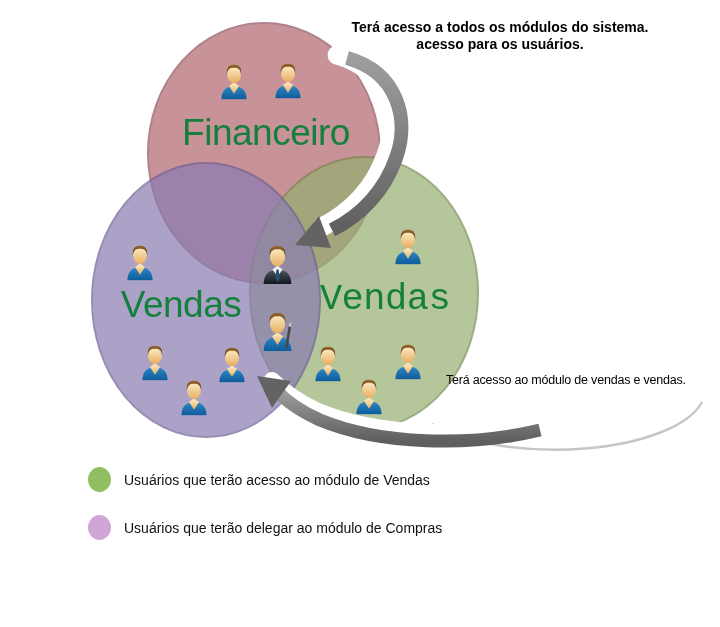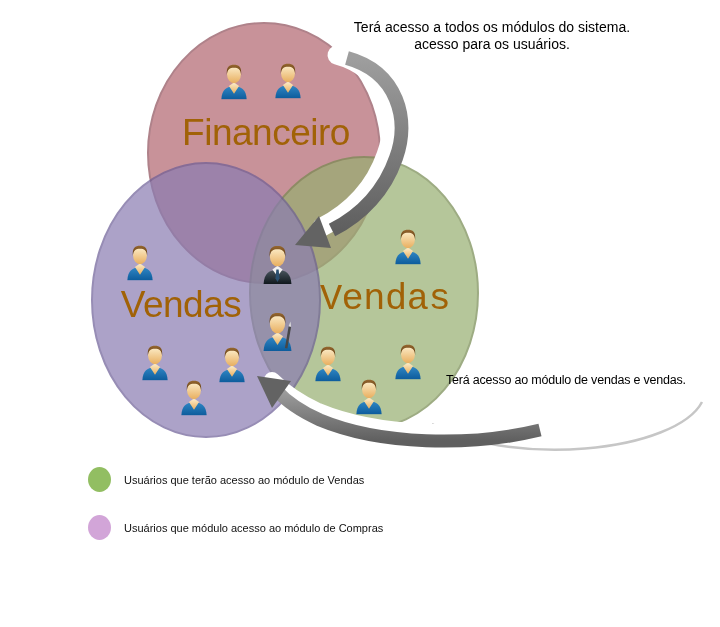--- a/index.html
+++ b/index.html
@@ -1,27 +1,27 @@
 <!DOCTYPE html>
 <html><head>
 <meta charset="utf-8">
 <style>
   html,body{margin:0;padding:0;background:#fff;}
   .stage{position:relative;width:720px;height:627px;background:#fff;overflow:hidden;
          font-family:"Liberation Sans",sans-serif;color:#000;}
   .stage svg.scene{position:absolute;left:0;top:0;}
   .circle-label{position:absolute;transform:translate(-50%,-50%);
-        font-size:37px;font-weight:400;letter-spacing:-0.5px;color:#a16207;white-space:nowrap;}
+        font-size:37px;font-weight:400;letter-spacing:-0.5px;color:#15803d;white-space:nowrap;}
   .note{position:absolute;font-size:14px;line-height:16.5px;color:#000;}
-  #admin-note{left:327px;top:19px;width:330px;text-align:center;}
+  #admin-note{left:335px;top:19px;width:330px;text-align:center;font-weight:bold;}
   #shared-note{left:446px;top:372px;font-size:12.5px;letter-spacing:-0.2px;white-space:nowrap;}
   .user-icon{position:absolute;}
   .legend-row{position:absolute;left:88px;display:flex;align-items:center;height:25px;}
   .legend-dot{width:23px;height:25px;border-radius:50%;flex:0 0 auto;}
-  .legend-label{margin-left:13px;font-size:11px;color:#111;white-space:nowrap;}
+  .legend-label{margin-left:13px;font-size:14px;color:#111;white-space:nowrap;}
 </style>
 </head>
 <body>
 
 <div class="stage">
 
   <svg class="scene" width="720" height="627" viewBox="0 0 720 627">
     <defs>
       <linearGradient id="gSkin" x1="0" y1="0" x2="0" y2="1">
         <stop offset="0" stop-color="#FDF0CF"></stop>
@@ -142,16 +142,16 @@
     <div>acesso para os usuários.</div>
   </div>
   <div class="note" id="shared-note">Terá acesso ao módulo de vendas e vendas.</div>
 
   <div class="legend-row" style="top:467px;">
     <span class="legend-dot" style="background-color: rgb(146, 190, 98);"></span>
     <span class="legend-label">Usuários que terão acesso ao módulo de Vendas</span>
   </div>
   <div class="legend-row" style="top:515px;">
     <span class="legend-dot" style="background-color: rgb(210, 165, 216);"></span>
-    <span class="legend-label">Usuários que módulo acesso ao módulo de Compras</span>
+    <span class="legend-label">Usuários que terão delegar ao módulo de Compras</span>
   </div>
 
 </div>
 
 </body></html>

